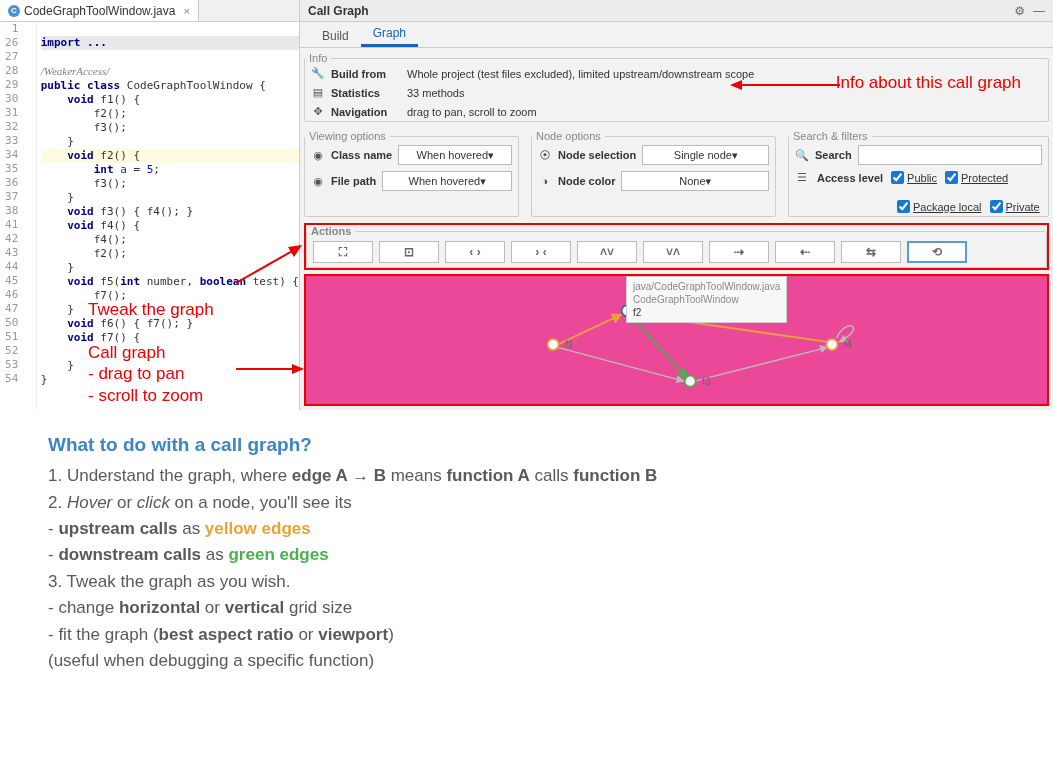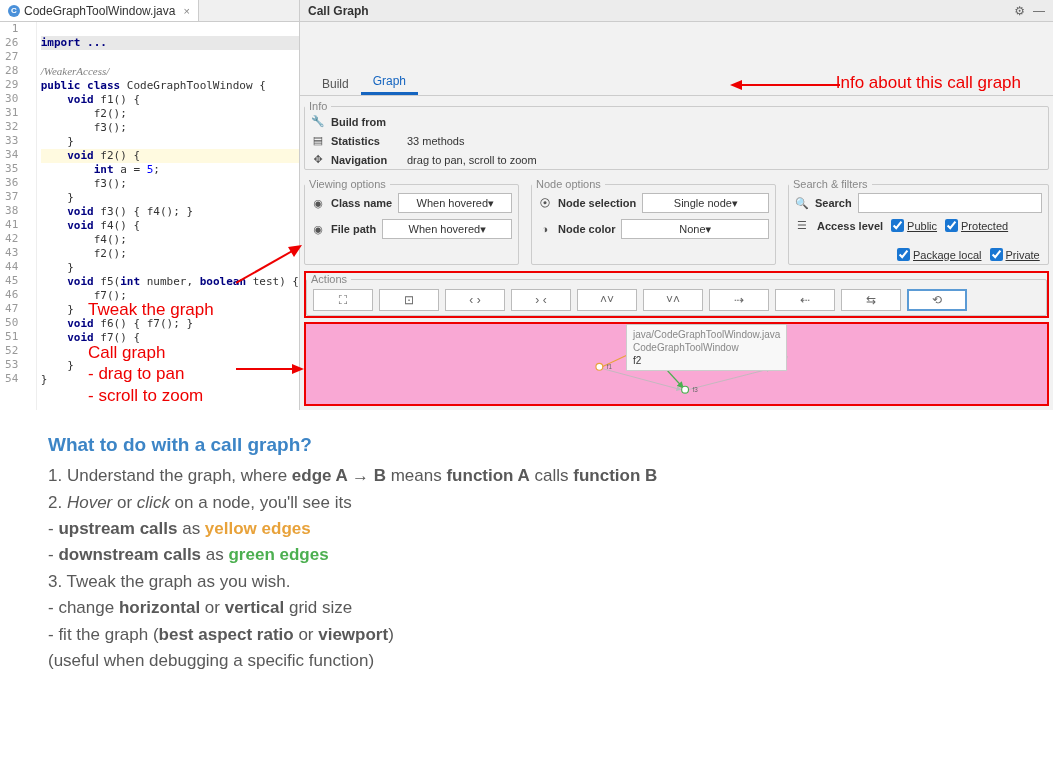--- a/index.html
+++ b/index.html
@@ -17,47 +17,47 @@
 .kw { color: #000080; font-weight: bold; }
 .cm { color: #808080; font-style: italic; font-family: Liberation Serif, serif; }
 .num { color: #0000ff; }
 .hl { background: #fffae0; display: inline-block; width: 100%; }
 .hl2 { background: #e8e8e8; display: inline-block; width: 100%; }
 
 .callgraph-panel { flex: 1; background: #f2f2f2; display: flex; flex-direction: column; position: relative; }
 .cg-header { display: flex; height: 22px; align-items: center; padding: 0 8px; background: #ececec; border-bottom: 1px solid #ccc; justify-content: space-between; }
 .cg-title { font-weight: bold; }
 .cg-icons { display: flex; gap: 8px; color: #666; }
-.cg-tabs { display: flex; height: 26px; background: #f2f2f2; border-bottom: 1px solid #ccc; padding-left: 10px; gap: 0; align-items: flex-end; margin-top: 48px; }
+.cg-tabs { display: flex; height: 26px; background: #f2f2f2; border-bottom: 1px solid #ccc; padding-left: 10px; gap: 0; align-items: flex-end; }
 .cg-tab { padding: 4px 12px; color: #555; }
 .cg-tab.active { color: #1565c0; border-bottom: 3px solid #1565c0; font-weight: 500; }
 
 fieldset { border: 1px solid #ccc; border-radius: 2px; margin: 4px; background: #f2f2f2; font-size: 11px; }
 legend { color: #888; padding: 0 4px; font-size: 11px; }
 .info-row { display: flex; align-items: center; padding: 3px 6px; gap: 6px; }
 .info-icon { width: 14px; text-align: center; color: #555; }
 .info-label { font-weight: bold; width: 70px; }
 .info-value { color: #333; }
 
 .opt-row { display: flex; gap: 4px; }
 .opt-row fieldset { flex: 1; }
 .opt-line { display: flex; align-items: center; padding: 3px 6px; gap: 6px; }
 .opt-label { font-weight: bold; flex: 0 0 auto; }
 .opt-select { flex: 1; height: 20px; background: #fff; border: 1px solid #bbb; padding: 0 4px; display: flex; align-items: center; justify-content: center; font-size: 11px; min-width: 90px; }
 .chk { display: flex; align-items: center; gap: 3px; }
 .chk input { accent-color: #1976d2; }
 .search-input { flex: 1; height: 20px; border: 1px solid #bbb; background: #fff; }
 
-.actions-box { margin: 2px 4px; border: 2px solid #e00; }
+.actions-box { margin: 2px 4px; border: 2px solid #e00; font-weight: bold; }
 .actions-box fieldset { margin: 0; border-color:#ccc; }
 .action-btns { display: flex; gap: 6px; padding: 4px 6px; flex-wrap: wrap; }
 .abtn { width: 60px; height: 22px; border: 1px solid #bbb; background: #fff; display: flex; align-items: center; justify-content: center; color: #666; font-size: 12px; }
 .abtn.active { border: 2px solid #5b9bd5; }
 
-.graph-canvas { flex: 1; margin: 2px 4px 4px 4px; border: 2px solid #e00; background: #f9a8d4; position: relative; overflow: hidden; }
+.graph-canvas { flex: 1; margin: 2px 4px 4px 4px; border: 2px solid #e00; background: #ec4899; position: relative; overflow: hidden; }
 
 .red-anno { position: absolute; color: #e00; font-size: 17px; font-weight: 500; font-family: Arial; }
 .red-arrow { position: absolute; }
 
 .instructions { padding: 20px 48px; font-size: 17px; line-height: 1.55; color: #595959; font-family: Arial, sans-serif; }
 .instructions h3 { color: #3d85c6; font-size: 19px; font-weight: bold; margin-bottom: 4px; }
 .instructions b { color: #595959; }
 .yellow-b { color: #e8a23a; font-weight: bold; }
 .green-b { color: #4caf50; font-weight: bold; }
 em { font-style: italic; }
@@ -155,20 +155,21 @@
     <div class="cg-tabs">
       <div class="cg-tab">Build</div>
       <div class="cg-tab active">Graph</div>
     </div>
 
     <fieldset>
       <legend>Info</legend>
       <div class="info-row">
         <span class="info-icon">🔧</span>
         <span class="info-label">Build from</span>
+        <span class="info-value">Whole project (test files excluded), limited upstream/downstream scope</span>
       </div>
       <div class="info-row">
         <span class="info-icon">▤</span>
         <span class="info-label">Statistics</span>
         <span class="info-value">33 methods</span>
       </div>
       <div class="info-row">
         <span class="info-icon">✥</span>
         <span class="info-label">Navigation</span>
         <span class="info-value">drag to pan, scroll to zoom</span>

